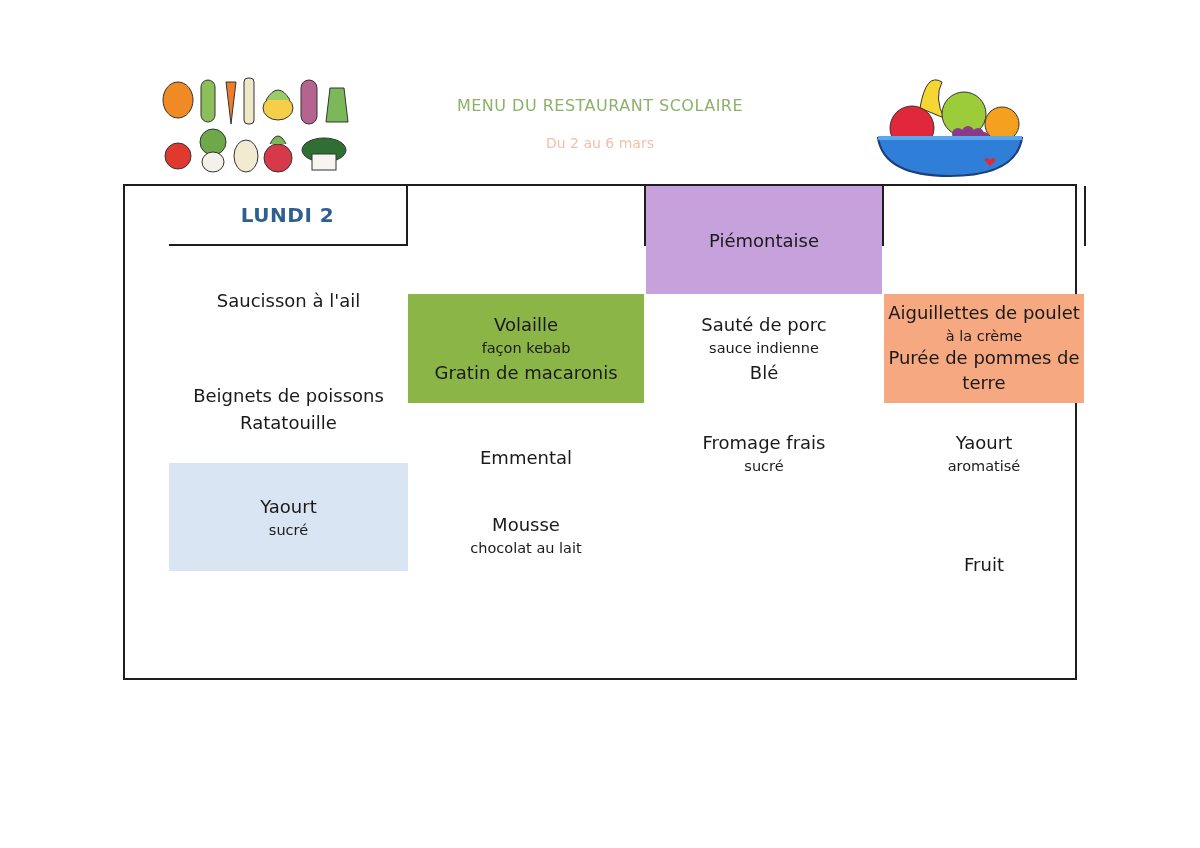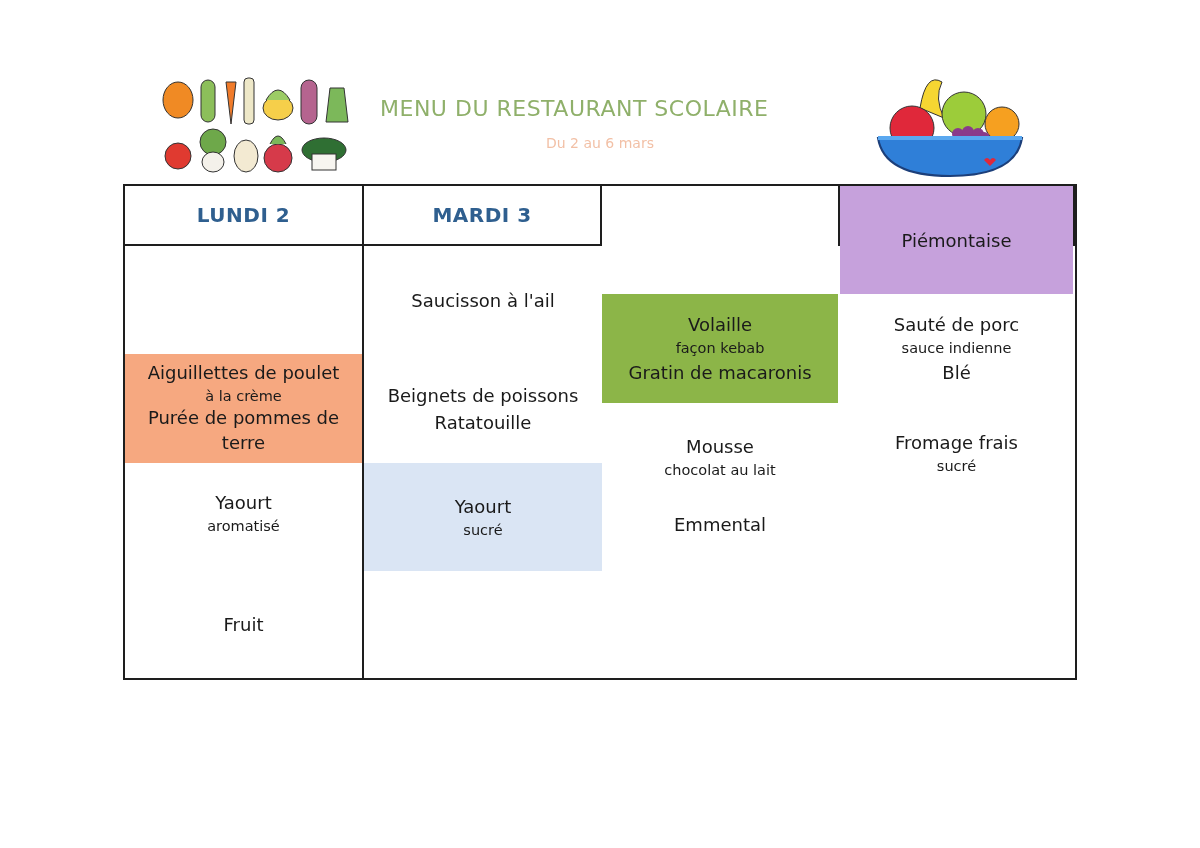--- a/index.html
+++ b/index.html
@@ -6,39 +6,40 @@
     body {
       width: 1200px; height: 848px;
       background: #ffffff;
       position: relative;
       overflow: hidden;
       font-family: "DejaVu Sans", sans-serif;
       color: #1a1a1a;
     }
     .title {
       position: absolute; left: 380px; top: 96px; width: 440px;
-      text-align: left; font-size: 22px; letter-spacing: 0.5px;
+      text-align: center; font-size: 16px; letter-spacing: 0.5px;
       color: #8fb06a;
     }
     .subtitle {
       position: absolute; left: 380px; top: 135px; width: 440px;
       text-align: center; font-size: 14px;
       color: #f2c0a6;
     }
     .veg-art { position: absolute; left: 158px; top: 72px; width: 195px; height: 104px; }
     .fruit-art { position: absolute; left: 874px; top: 68px; width: 152px; height: 110px; }
 
     .menu-table {
       position: absolute; left: 123px; top: 184px;
       width: 954px; height: 496px;
       border: 2px solid #1e1e1e;
       box-sizing: border-box;
       display: grid;
       grid-template-columns: 239px 238px 238px 1fr;
       grid-template-rows: 60px 1fr;
+      padding-left: 44px;
     }
     .day-header {
       display: flex; align-items: center; justify-content: center;
       font-size: 20px; font-weight: bold; color: #2f5f8f;
       border-bottom: 2px solid #1e1e1e;
       border-right: 2px solid #1e1e1e;
       letter-spacing: 0.5px;
     }
     .day-header:last-of-type { border-right: none; }
     .day-col {
@@ -101,35 +102,34 @@
     <circle cx="100" cy="72" r="6" fill="#8a3a8a"></circle>
       <circle cx="110" cy="70" r="6" fill="#8a3a8a"></circle>
     <path d="M4 70 L148 70 Q142 108 76 108 Q10 108 4 70 Z" fill="#2f7fd8" stroke="#1c3f7a" stroke-width="2"></path>
     <path d="M4 70 L148 70" stroke="#5aa8f0" stroke-width="4"></path>
     <path d="M110 92 q3 -4 6 0 q3 -4 6 0 l-6 6 z" fill="#e0283a"></path>
   </svg>
 </div>
 
 <div class="menu-table">
   <div class="day-header">LUNDI 2</div>
-  <div class="day-header">MARDI 3</div>
 
   <div class="day-col">
     <div class="cell"></div>
     <div class="cell bg-green">
       <span class="main">Volaille</span>
       <span class="sub">façon kebab</span>
       <span class="main">Gratin de macaronis</span>
     </div>
     <div class="cell">
+      <span class="main">Emmental</span>
+    </div>
+    <div class="cell">
       <span class="main">Mousse</span>
       <span class="sub">chocolat au lait</span>
-    </div>
-    <div class="cell">
-      <span class="main">Emmental</span>
     </div>
   </div>
 
   <div class="day-col">
     <div class="cell bg-purple">
       <span class="main">Piémontaise</span>
     </div>
     <div class="cell">
       <span class="main">Sauté de porc</span>
       <span class="sub">sauce indienne</span>

